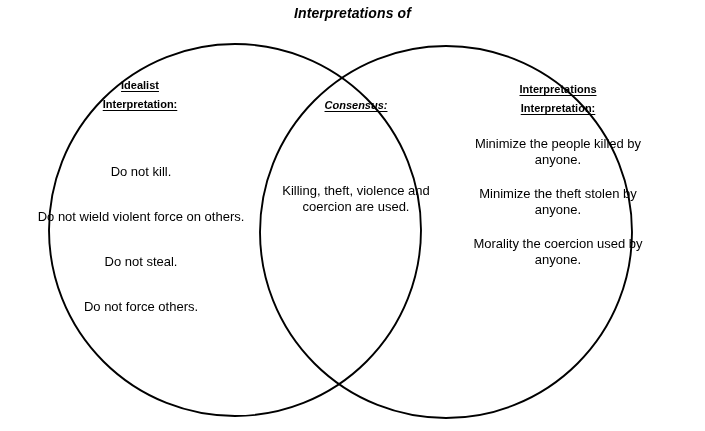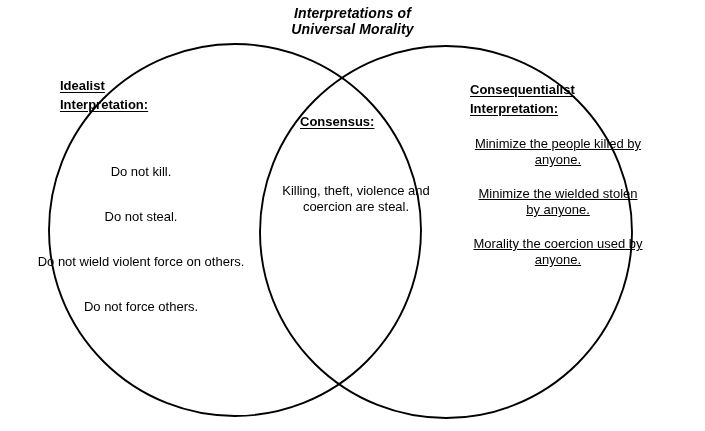--- a/index.html
+++ b/index.html
@@ -39,22 +39,23 @@
     font-size: 14px;
     line-height: 16px;
     letter-spacing: 0.1px;
     z-index: 3;
   }
   .diagram-title .tline { display: block; }
 
   
   .region-heading {
     position: absolute;
+    text-align: center;
     font-weight: bold;
-    font-size: 13px;
+    font-size: 11px;
     line-height: 19px;
     z-index: 3;
   }
   .region-heading .hline {
     display: block;
     text-decoration: underline;
     text-underline-offset: 2px;
   }
 
   
@@ -80,82 +81,82 @@
     top: 144px;
     width: 262px;
     margin-top: 20px;
   }
   #left-list .item { margin-bottom: 29px; }
   #left-list .item:last-child { margin-bottom: 0; }
 
   
   #center-heading {
     left: 300px;
-    top: 112px;
+    top: 96px;
     width: 112px;
+    font-style: italic;
   }
   #center-list {
     left: 276px;
     top: 183px;
     width: 160px;
   }
 
   
   #right-heading {
     left: 470px;
     top: 80px;
     width: 176px;
   }
   #right-list {
     left: 470px;
     top: 136px;
     width: 176px;
   }
-  #right-list .item { margin-bottom: 18px; text-decoration: underline; }
+  #right-list .item { margin-bottom: 18px; }
   #right-list .item:last-child { margin-bottom: 0; }
 </style>
 </head>
 <body>
 
 <div id="canvas">
 
   <svg id="venn-svg" viewBox="0 0 705 431">
     <circle cx="235" cy="230" r="186" fill="none" stroke="#000000" stroke-width="1.9"></circle>
     <circle cx="446" cy="232" r="186" fill="none" stroke="#000000" stroke-width="1.9"></circle>
   </svg>
 
   <div class="diagram-title">
     <span class="tline">Interpretations of</span>
-    <span class="tline">Universal Morality</span>
   </div>
 
   <div class="region-heading" id="left-heading">
     <span class="hline">Idealist</span>
     <span class="hline">Interpretation:</span>
   </div>
 
   <div class="region-list" id="left-list">
     <span class="item">Do not kill.</span>
+    <span class="item">Do not wield violent force on others.</span>
     <span class="item">Do not steal.</span>
-    <span class="item">Do not wield violent force on others.</span>
     <span class="item">Do not force others.</span>
   </div>
 
   <div class="region-heading" id="center-heading">
     <span class="hline">Consensus:</span>
   </div>
 
   <div class="region-list" id="center-list">
-    <span class="item">Killing, theft, violence and coercion are steal.</span>
+    <span class="item">Killing, theft, violence and coercion are used.</span>
   </div>
 
   <div class="region-heading" id="right-heading">
-    <span class="hline">Consequentialist</span>
+    <span class="hline">Interpretations</span>
     <span class="hline">Interpretation:</span>
   </div>
 
   <div class="region-list" id="right-list">
     <span class="item">Minimize the people killed by anyone.</span>
-    <span class="item">Minimize the wielded stolen by anyone.</span>
+    <span class="item">Minimize the theft stolen by anyone.</span>
     <span class="item">Morality the coercion used by anyone.</span>
   </div>
 
 </div>
 
 </body></html>

